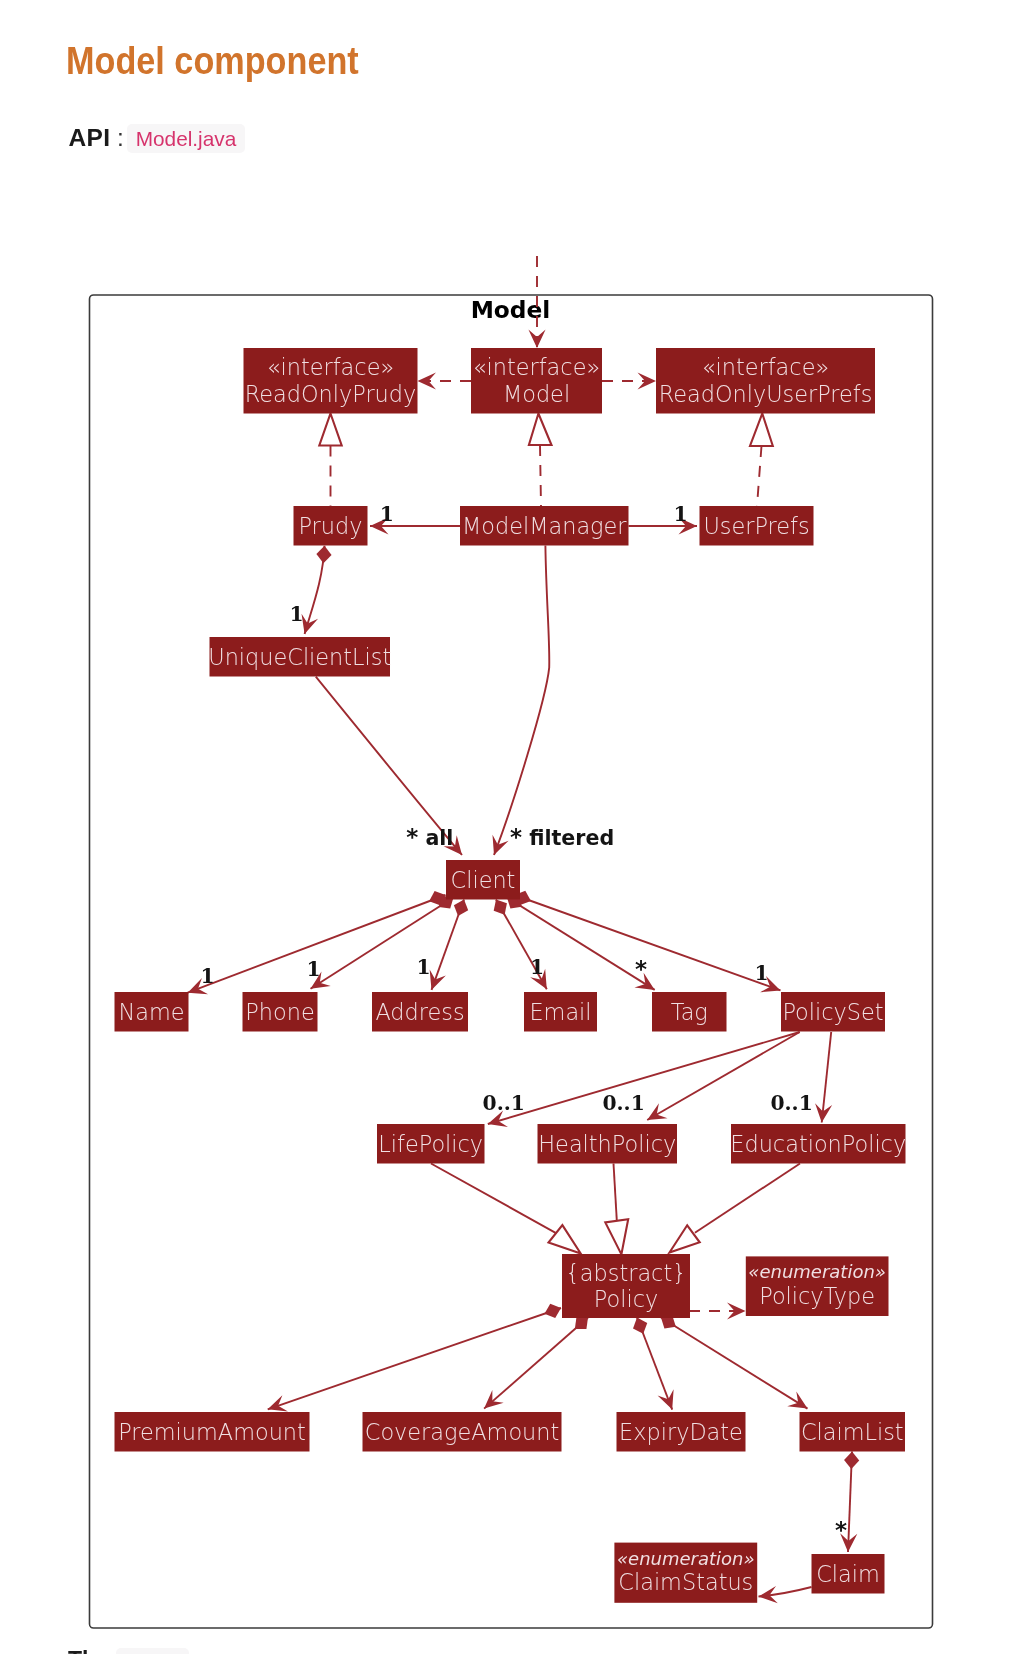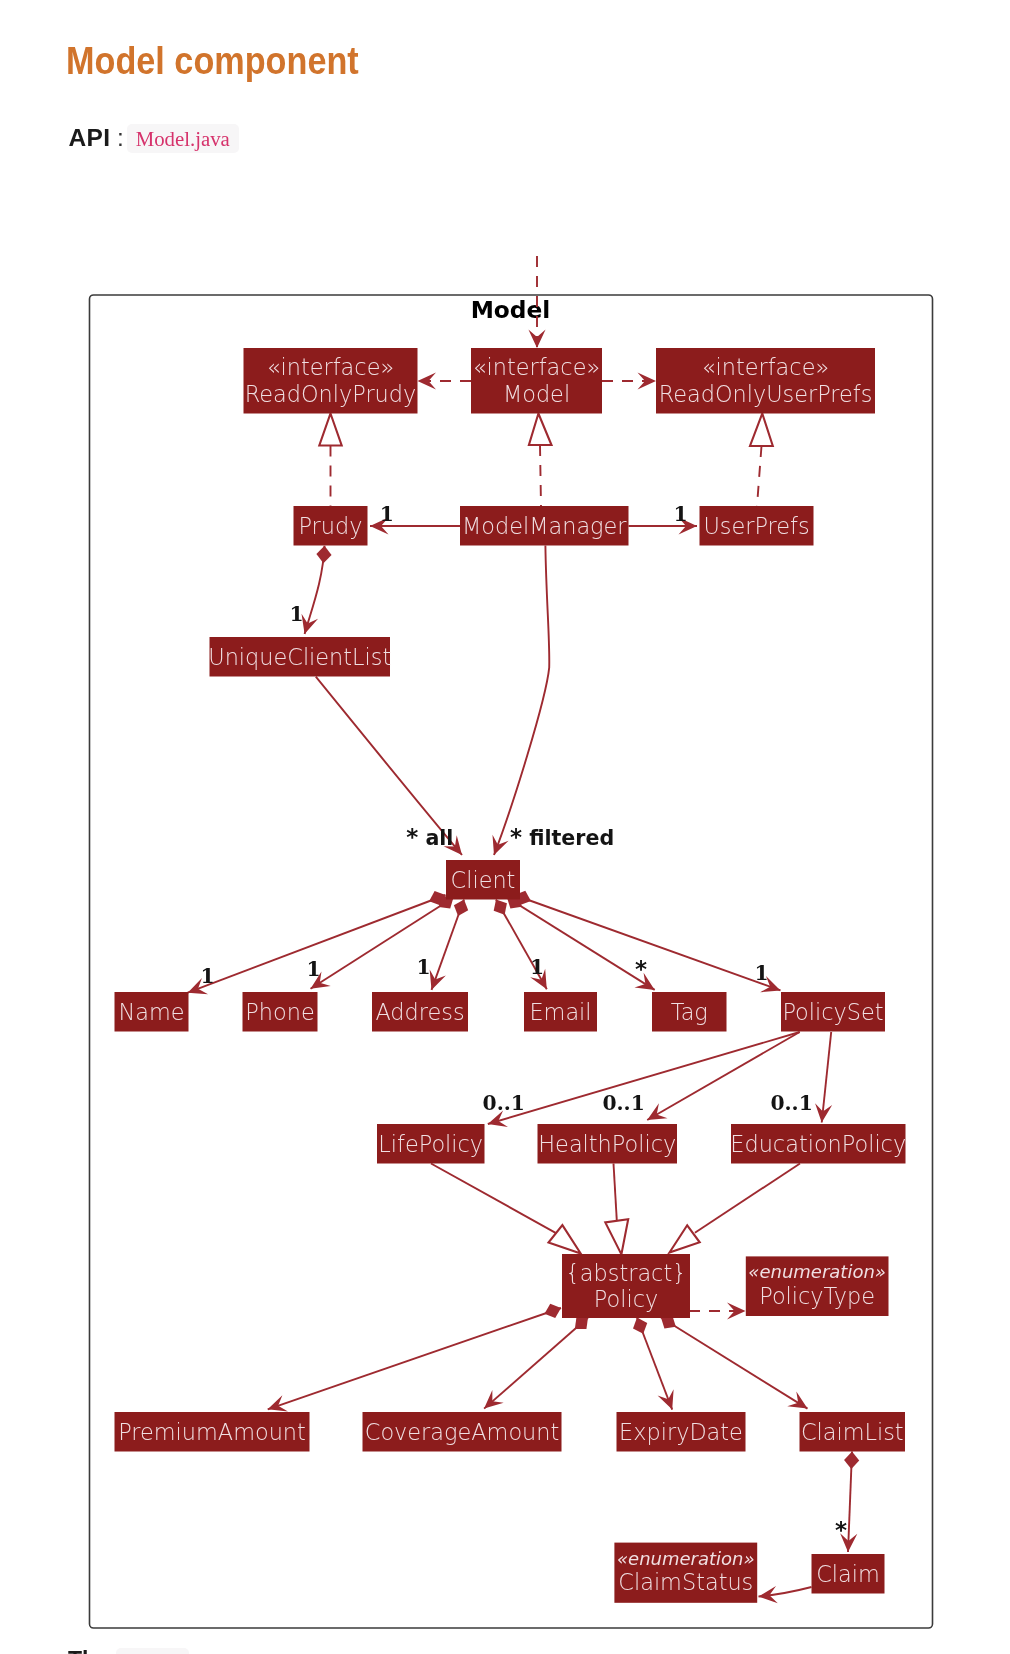--- a/index.html
+++ b/index.html
@@ -7,21 +7,21 @@
   body{width:1010px;height:1654px;overflow:hidden;
        font-family:"Liberation Sans",sans-serif;-webkit-font-smoothing:antialiased;}
   .page{position:relative;width:882px;height:1654px;background:#fff;}
   .page-title{position:absolute;left:66px;top:42px;font-size:38.8px;font-weight:700;
         color:#d1742c;line-height:1;white-space:nowrap;
         transform:scaleX(0.882);transform-origin:0 0;}
   .api-line{position:absolute;left:68.5px;top:125.5px;font-size:24.5px;color:#1b1b1b;
         line-height:1;white-space:nowrap;}
   .api-label{font-weight:700;letter-spacing:0.3px;text-align:center;}
   .api-colon{font-weight:400;color:#333;}
-  .api-code{font-family:Liberation Serif, serif;font-size:20.8px;color:#d6336c;
+  .api-code{font-family:Liberation Sans, sans-serif;font-size:20.8px;color:#d6336c;
         background:#f7f6f7;padding:3px 9px;border-radius:5px;margin-left:-4px;}
   .foot{position:absolute;left:68px;top:1648.5px;font-size:23px;color:#1b1b1b;
         line-height:1;white-space:nowrap;font-weight:700;}
   .foot-code{font-family:"Liberation Mono",monospace;font-size:19.6px;color:#d6336c;
         background:#f7f6f7;padding:4px 7px;border-radius:5px;font-weight:400;margin-left:1px;}
   #diagram{position:absolute;left:0;top:0;}
 </style>
 </head>
 <body>
 

